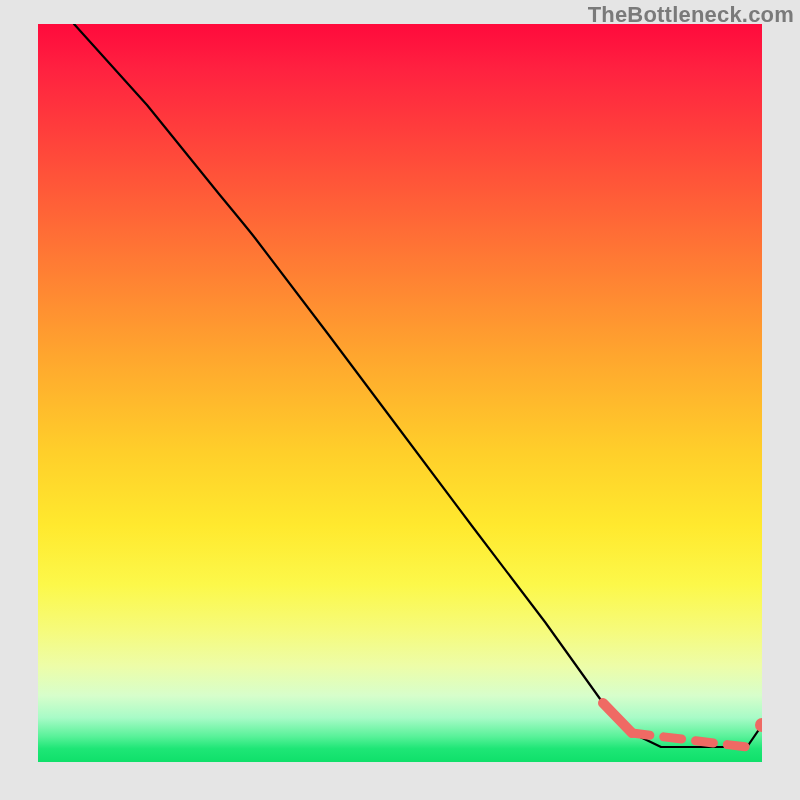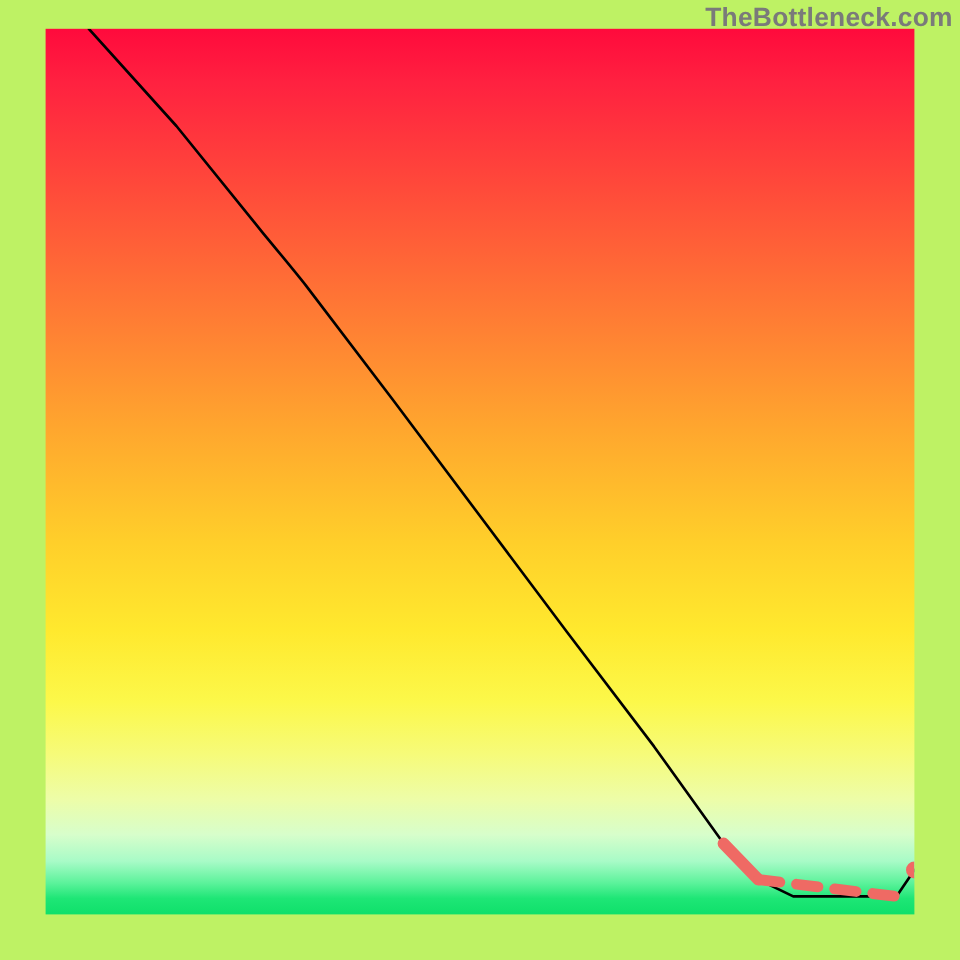--- a/index.html
+++ b/index.html
@@ -3,21 +3,21 @@
 <meta charset="utf-8">
 <style>
   * { margin: 0; padding: 0; box-sizing: border-box; }
   html, body { width: 800px; height: 800px; overflow: hidden; }
   body { background: #000; font-family: Arial, Helvetica, sans-serif; }
 
   .frame {
     position: absolute;
     left: 0; top: 0;
     width: 800px; height: 800px;
-    background: #bef264;
+    background: #e5e5e5;
   }
 
   .watermark {
     position: absolute;
     right: 6px;
     top: 2px;
     font-size: 22px;
     font-weight: 600;
     color: #7a7a7a;
     letter-spacing: 0.2px;

